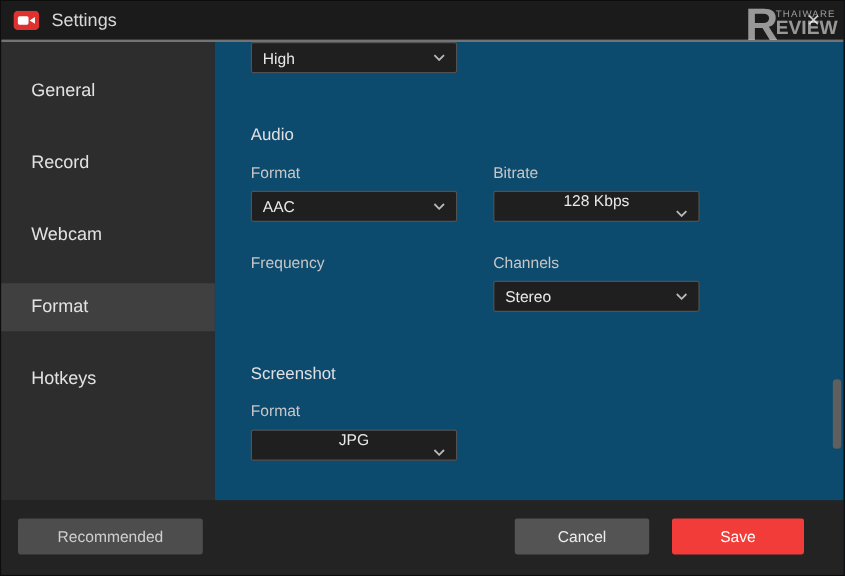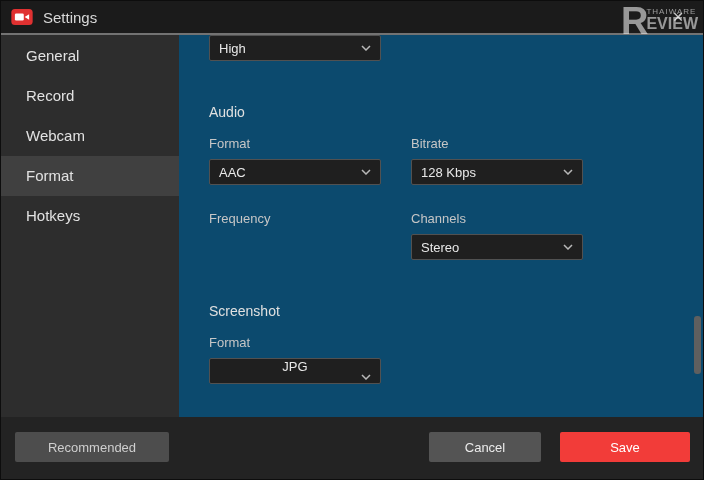--- a/index.html
+++ b/index.html
@@ -37,21 +37,21 @@
   .wm-small { font-size:8px; letter-spacing:1px; }
   .wm-rest { font-size:16px; font-weight:bold; line-height:16px; }
 
   
   .sidebar {
     position:absolute; top:34px; left:0; width:178px; bottom:62px;
     background:#2d2d2d; padding-top:1px;
   }
   .side-item {
     height:40px; line-height:40px; padding-left:25px;
-    font-size:15px; color:#e2e2e2; cursor:pointer;
+    font-size:15px; color:#e2e2e2; cursor:pointer;margin-top:20px;
   }
   .side-item.active { background:#404040; }
 
   
   .content {
     position:absolute; top:34px; left:178px; right:0; bottom:62px;
     background:#0c4a6e; overflow:hidden;
   }
   .section-title { position:absolute; font-size:14px; color:#e0e0e0; }
   .field-label   { position:absolute; font-size:13px; color:#c6c6c6; }
@@ -62,21 +62,21 @@
     font-size:13px; color:#e9e9e9; cursor:pointer;
   }
   .select .chev { margin-left:auto; display:block; }
 
   
   #sel-quality   { left:30px;  top:0px;   }
   #ttl-audio     { left:30px;  top:69px;  }
   #lbl-aformat   { left:30px;  top:101px; }
   #sel-aformat   { left:30px;  top:124px; }
   #lbl-bitrate   { left:232px; top:101px; }
-  #sel-bitrate   { left:232px; top:124px; }
+  #sel-bitrate   { left:232px; top:124px;flex-direction:column; }
   #lbl-freq      { left:30px;  top:176px; }
   #sel-freq      { left:30px;  top:199px; }
   #lbl-channels  { left:232px; top:176px; }
   #sel-channels  { left:232px; top:199px; }
   #ttl-screen    { left:30px;  top:268px; }
   #lbl-sformat   { left:30px;  top:300px; }
   #sel-sformat   { left:30px;  top:323px;flex-direction:column; }
 
   .scroll-thumb {
     position:absolute; right:2px; top:281px; width:7px; height:58px;
@@ -88,21 +88,21 @@
     position:absolute; left:0; right:0; bottom:0; height:62px;
     background:#232323;
   }
   .btn {
     position:absolute; top:15px; height:30px;
     border:none; border-radius:2px; font-size:13px;
     font-family:"Liberation Sans", sans-serif; cursor:pointer;
   }
   #btn-recommended { left:14px;  width:154px; background:#4d4d4d; color:#cfcfcf; }
   #btn-cancel      { left:428px; width:112px; background:#545454; color:#ececec; }
-  #btn-save        { left:559px; width:130px; background:#f23c39; color:#ffffff; }
+  #btn-save        { left:559px; width:110px; background:#f23c39; color:#ffffff; }
 </style>
 </head>
 <body>
 
 <div class="titlebar">
   <svg class="app-icon" viewBox="0 0 24 18">
     <rect width="24" height="18" rx="4" fill="#e03131"></rect>
     <rect x="4" y="5" width="10" height="8" rx="1.5" fill="#fff"></rect>
     <path d="M15 9 l5 -3.2 v6.4 z" fill="#fff"></path>
   </svg>

